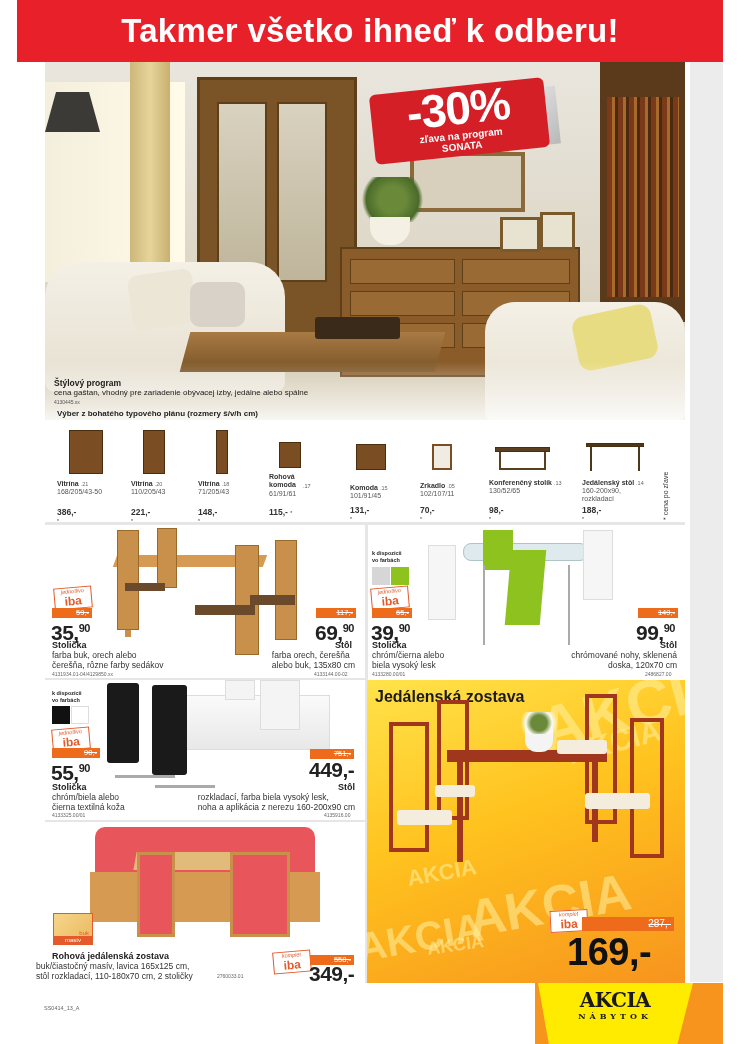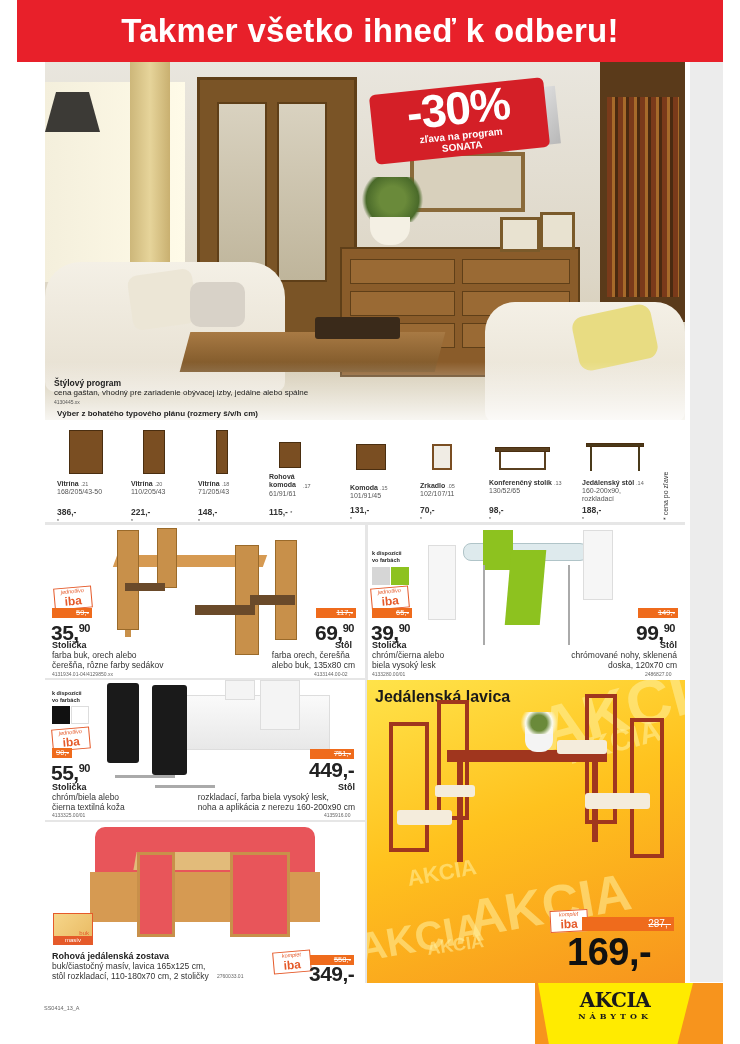--- a/index.html
+++ b/index.html
@@ -253,21 +253,21 @@
   <div class="abs" style="left:70px;top:95px;width:60px;height:3px;background:#aaa"></div>
   <div class="abs" style="left:110px;top:105px;width:60px;height:3px;background:#aaa"></div>
 </div>
 <div class="swatch-label" style="left:52px;top:690px"><span>k dispozícii</span><br><span>vo farbách</span></div>
 <div class="swatch" style="left:52px;top:706px;background:#111"></div>
 <div class="swatch" style="left:71px;top:706px;background:#fff;border:1px solid #ddd"></div>
 <div class="iba" style="left:52px;top:728px">
   <div class="t">jednotlivo</div>
   <div class="b">iba</div>
 </div>
-<div class="old-price" style="left:52px;top:748px;width:20px">90,-</div>
+<div class="old-price" style="left:52px;top:748px;width:48px">90,-</div>
 <div class="new-price" style="left:51px;top:758px"><span>55,</span><sup>90</sup></div>
 <div class="pname" style="left:52px;top:782px">Stolička</div>
 <div class="pdesc" style="left:52px;top:792px"><span>chróm/biela alebo</span><br><span>čierna textilná koža</span></div>
 <div class="pcode" style="left:52px;top:812px">4133325.00/01</div>
 
 <div class="old-price" style="left:310px;top:749px;width:44px">751,-</div>
 <div class="new-price" style="left:309px;top:760px">449,-</div>
 <div class="pname" style="left:338px;top:782px">Stôl</div>
 <div class="pdesc" style="right:385px;top:792px;white-space:nowrap"><span>rozkladací, farba biela vysoký lesk,</span><br><span>noha a aplikácia z nerezu 160-200x90 cm</span></div>
 <div class="pcode" style="left:324px;top:812px">4135916.00</div>
@@ -277,37 +277,37 @@
   <div class="abs" style="left:45px;top:50px;width:230px;height:50px;background:#d69a52"></div>
   <div class="abs" style="left:90px;top:30px;width:130px;height:18px;background:#e2bb7a;transform:skewX(-10deg)"></div>
   <div class="abs" style="left:92px;top:30px;width:38px;height:85px;background:#e8555a;border:3px solid #c8904a"></div>
   <div class="abs" style="left:185px;top:30px;width:60px;height:85px;background:#e8555a;border:3px solid #c8904a"></div>
 </div>
 <div class="abs" style="left:53px;top:913px;width:40px;height:32px;background:linear-gradient(135deg,#f6d68a,#e8b860);border:1px solid #e55a2a">
   <div style="position:absolute;right:3px;top:16px;font-size:6px;color:#e55a2a">buk</div>
   <div style="position:absolute;left:0;bottom:0;width:100%;height:8px;background:#e55a2a;color:#fff;font-size:6px;text-align:center;line-height:8px">masív</div>
 </div>
 <div class="pname" style="left:52px;top:951px">Rohová jedálenská zostava</div>
-<div class="pdesc" style="left:52px;top:961px"><span>buk/čiastočný masív, lavica 165x125 cm,</span><br><span>stôl rozkladací, 110-180x70 cm, 2 stoličky</span></div>
+<div class="pdesc" style="left:36px;top:961px"><span>buk/čiastočný masív, lavica 165x125 cm,</span><br><span>stôl rozkladací, 110-180x70 cm, 2 stoličky</span></div>
 <div class="pcode" style="left:217px;top:973px">2760033.01</div>
 <div class="iba" style="left:273px;top:951px">
   <div class="t">komplet</div>
   <div class="b">iba</div>
 </div>
 <div class="old-price" style="left:310px;top:955px;width:44px">558,-</div>
 <div class="new-price" style="left:309px;top:964px">349,-</div>
 
 <div class="abs akcia-panel">
   <div class="akcia-word" style="left:170px;top:-10px;font-size:62px;transform:rotate(-15deg)">AKCIA</div>
   <div class="akcia-word" style="left:200px;top:45px;font-size:30px;transform:rotate(-15deg)">AKCIA</div>
   <div class="akcia-word" style="left:40px;top:180px;font-size:22px;transform:rotate(-10deg)">AKCIA</div>
   <div class="akcia-word" style="left:100px;top:195px;font-size:52px;transform:rotate(-10deg)">AKCIA</div>
   <div class="akcia-word" style="left:-10px;top:235px;font-size:40px;transform:rotate(-10deg)">AKCIA</div>
   <div class="akcia-word" style="left:60px;top:255px;font-size:18px;transform:rotate(-8deg)">AKCIA</div>
-  <div class="akcia-title">Jedálenská lavica</div>
+  <div class="akcia-title">Jedálenská zostava</div>
 
   <div class="cherry" style="left:80px;top:70px;width:160px;height:12px"></div>
   <div class="cherry" style="left:90px;top:82px;width:6px;height:100px"></div>
   <div class="cherry" style="left:225px;top:82px;width:6px;height:80px"></div>
   <div class="abs" style="left:158px;top:47px;width:28px;height:25px;background:#f4f4f4;border-radius:0 0 12px 12px"></div>
   <div class="abs" style="left:148px;top:32px;width:48px;height:22px;background:radial-gradient(circle,#6a8a3a 30%,#fafaf0 50%,transparent 70%)"></div>
   <div class="cherry" style="left:70px;top:20px;width:32px;height:120px;background:transparent;border:4px solid #a0361e"></div>
   <div class="cushion" style="left:68px;top:105px;width:40px;height:12px"></div>
   <div class="cherry" style="left:22px;top:42px;width:40px;height:130px;background:transparent;border:4px solid #a0361e"></div>
   <div class="cushion" style="left:30px;top:130px;width:55px;height:15px"></div>

